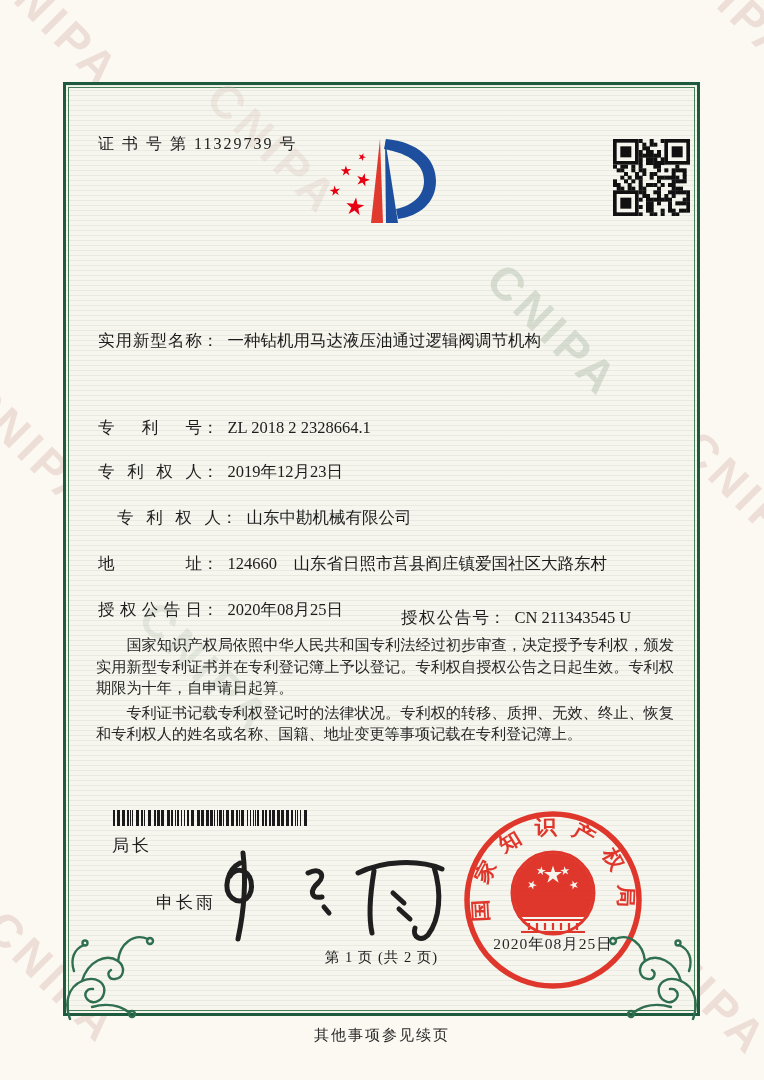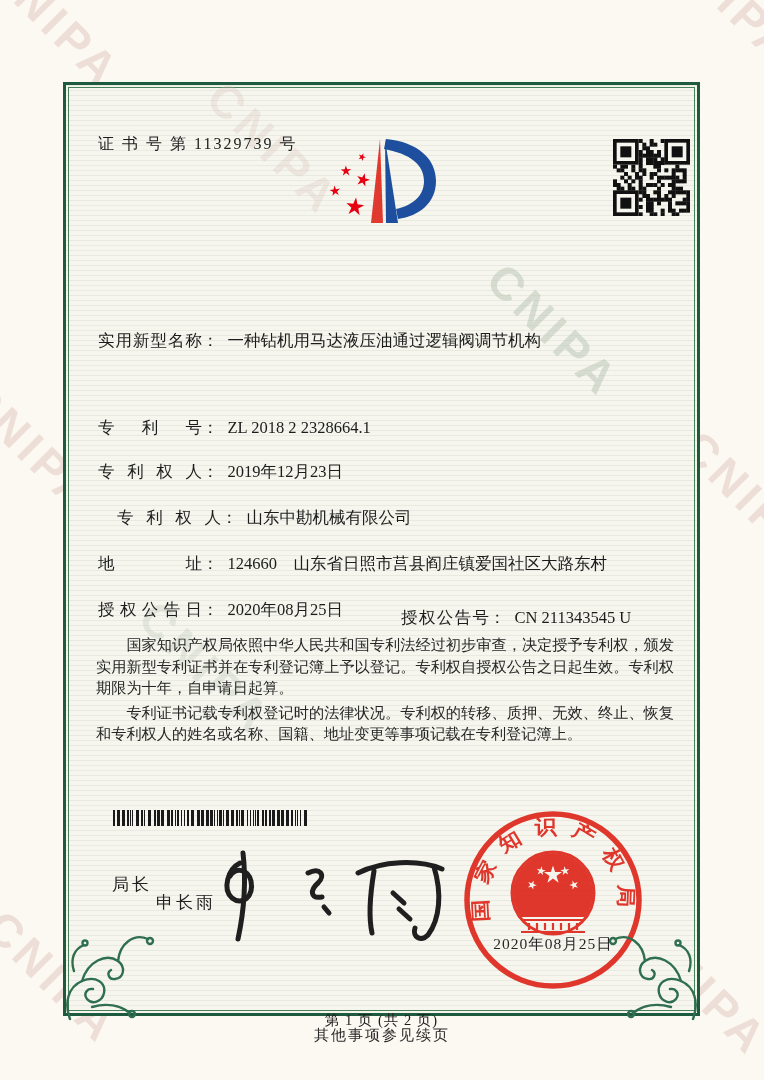--- a/index.html
+++ b/index.html
@@ -64,28 +64,28 @@
     font-size:15.2px; line-height:1.42; text-align:justify; color:#262626;
   }
   #body-text p { text-indent:2em; margin-bottom:3px; }
 
   #barcode { left:47px; top:725px; width:196px; height:16px; }
 
   .signer {
     font-family:"Liberation Sans", sans-serif; font-size:17px;
     font-weight:500; letter-spacing:3px; color:#222;
   }
-  #signer-title { left:46px; top:788px; }
+  #signer-title { left:46px; top:749px; }
   #signer-name  { left:46px; top:806px;margin-left:44px; }
 
   #signature { left:130px; top:758px; width:260px; height:102px; }
 
   #seal { left:394px; top:722px; width:186px; height:186px; opacity:0.92; }
 
-  #page-info { left:0; top:926px; width:100%; text-align:center; font-size:14.5px; letter-spacing:1px; }
+  #page-info { left:0; top:863px; width:100%; text-align:center; font-size:14.5px; letter-spacing:1px; }
 
   .flourish { position:absolute; bottom:-10px; width:96px; height:112px; color:#2f6e4e; }
   .flourish.fl-left  { left:-4px; }
   .flourish.fl-right { right:-4px; transform:scaleX(-1); }
 
   #footer-note {
     position:absolute; left:0; top:1026px; width:100%;
     text-align:center; font-size:15px; letter-spacing:2px; color:#2a2a2a;
   }
 </style>

